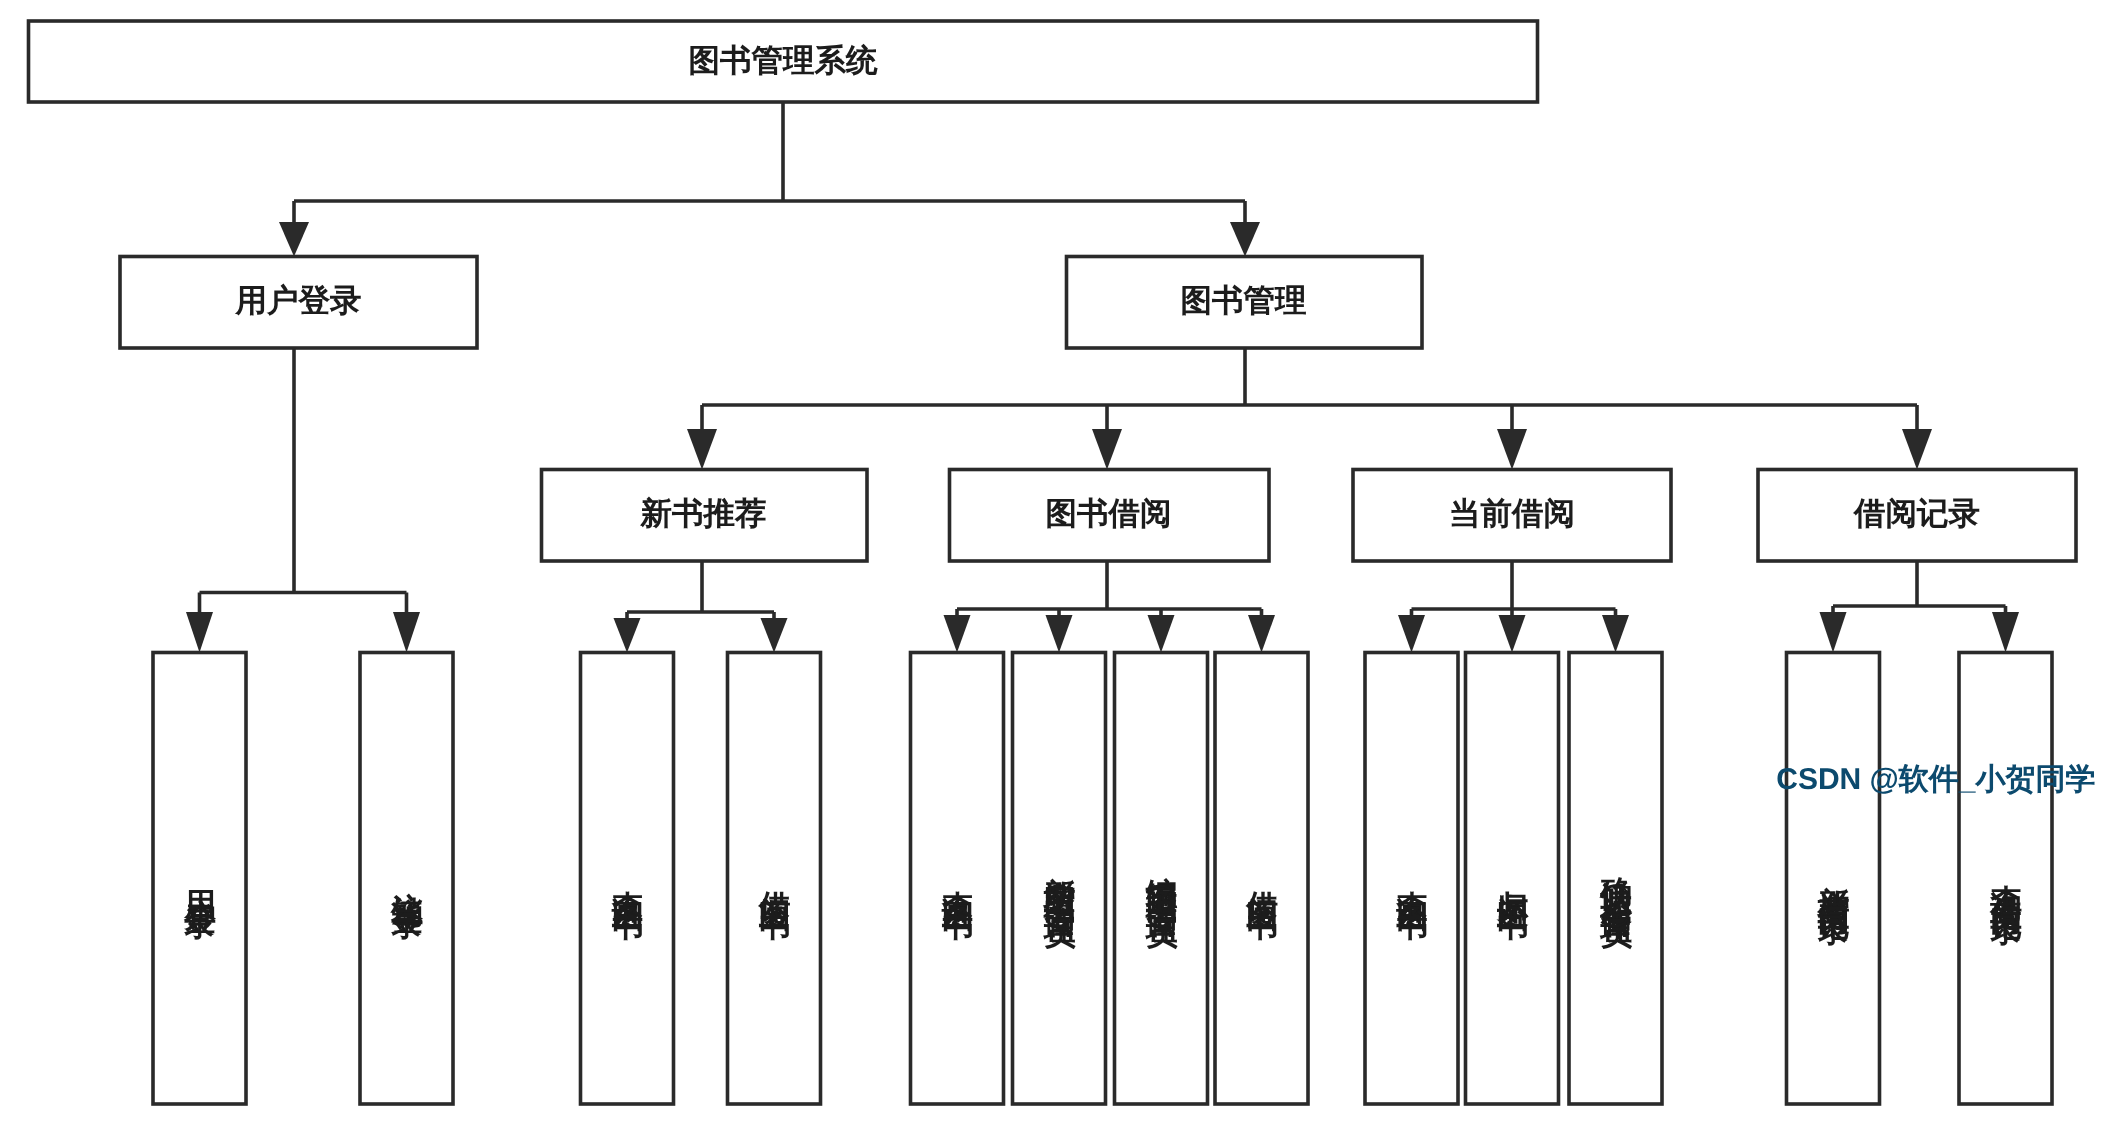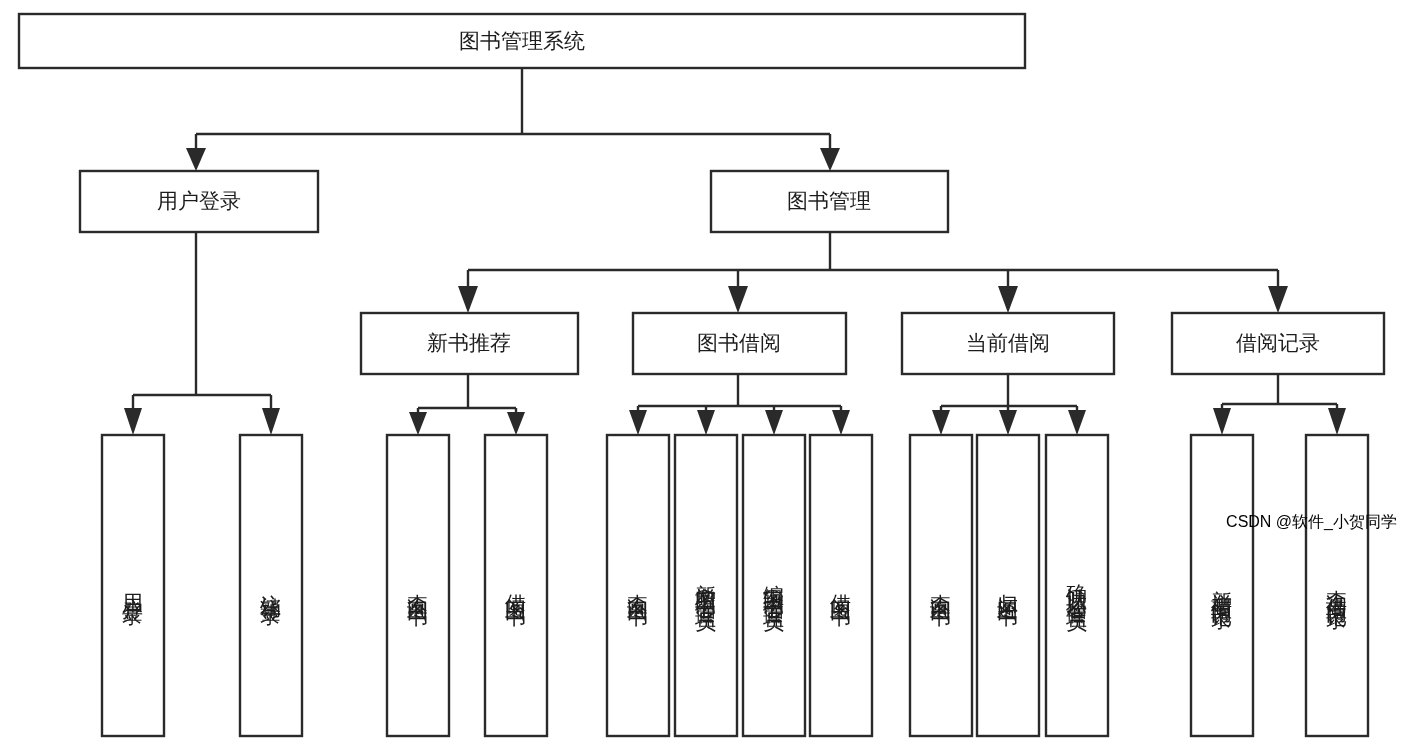--- a/index.html
+++ b/index.html
@@ -11,20 +11,21 @@
     width: 1405px;
     height: 747px;
     overflow: hidden;
     font-family: "Liberation Sans", "DejaVu Sans", sans-serif;
   }
   #diagram-root {
     position: relative;
     width: 1405px;
     height: 539px;
     background: #ffffff;
+    font-weight: bold;
   }
   svg.diagram-canvas {
     position: absolute;
     left: 0;
     top: 0;
     width: 1405px;
     height: 747px;
     display: block;
   }
   .node-box {
@@ -56,22 +57,22 @@
     writing-mode: vertical-rl;
     text-orientation: upright;
     letter-spacing: 4px;
     text-anchor: middle;
   }
   .watermark-text {
     position: absolute;
     right: 8px;
     bottom: 6px;
     font-family: "Liberation Sans", "DejaVu Sans", sans-serif;
-    font-size: 16px;
-    color: #000000;
+    font-size: 20px;
+    color: #0c4a6e;
     white-space: nowrap;
     user-select: none;
   }
 </style>
 </head>
 <body>
 
 <div id="diagram-root">
 
   <svg class="diagram-canvas" viewBox="0 0 1405 747">

